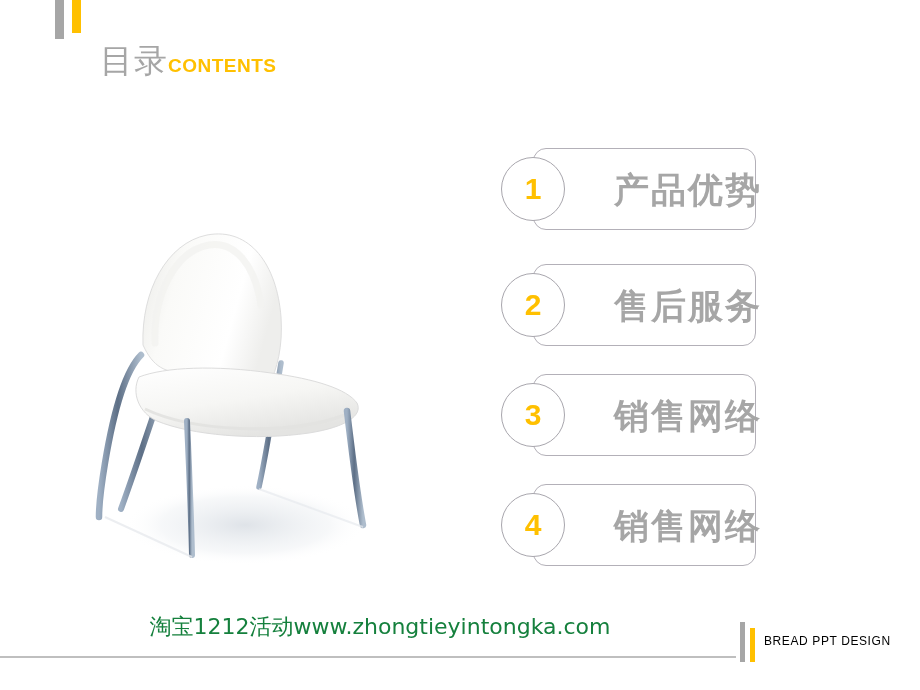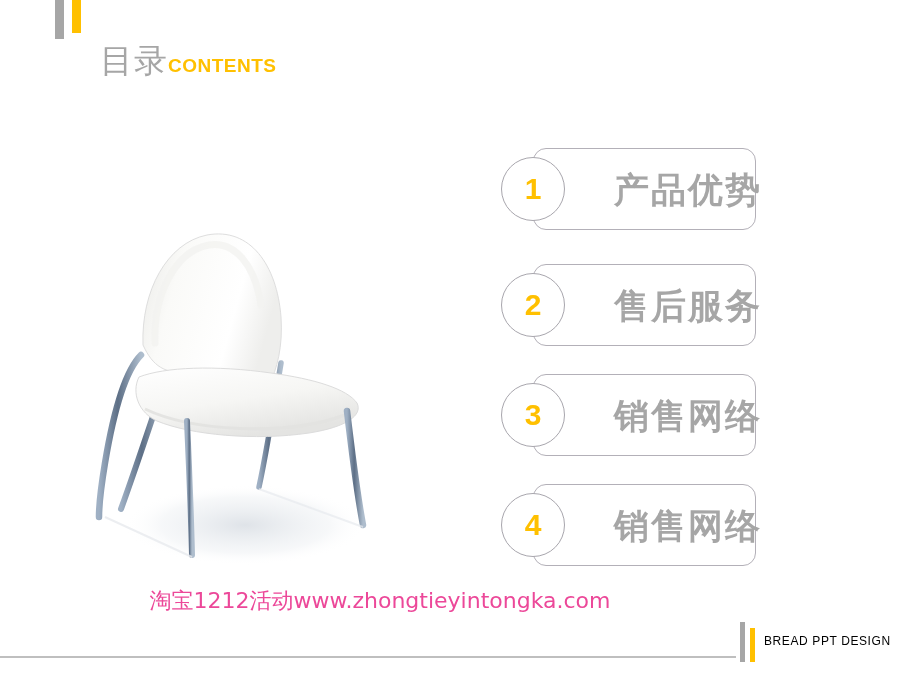--- a/index.html
+++ b/index.html
@@ -130,25 +130,25 @@
     color: #a6a6a6;
     letter-spacing: 2px;
     font-family: "DejaVu Sans", "Liberation Sans", sans-serif;
     white-space: nowrap;
   }
 
   
   #footer-caption {
     position: absolute;
     left: 0;
-    top: 586px;
+    top: 612px;
     width: 760px;
     text-align: center;
     font-size: 22px;
-    color: #ec4899;
+    color: #15803d;
     font-family: "DejaVu Sans", "Liberation Sans", sans-serif;
     white-space: nowrap;
   }
   #footer-rule {
     position: absolute;
     left: 0;
     top: 656px;
     width: 736px;
     height: 2px;
     background: #bfbfbf;

